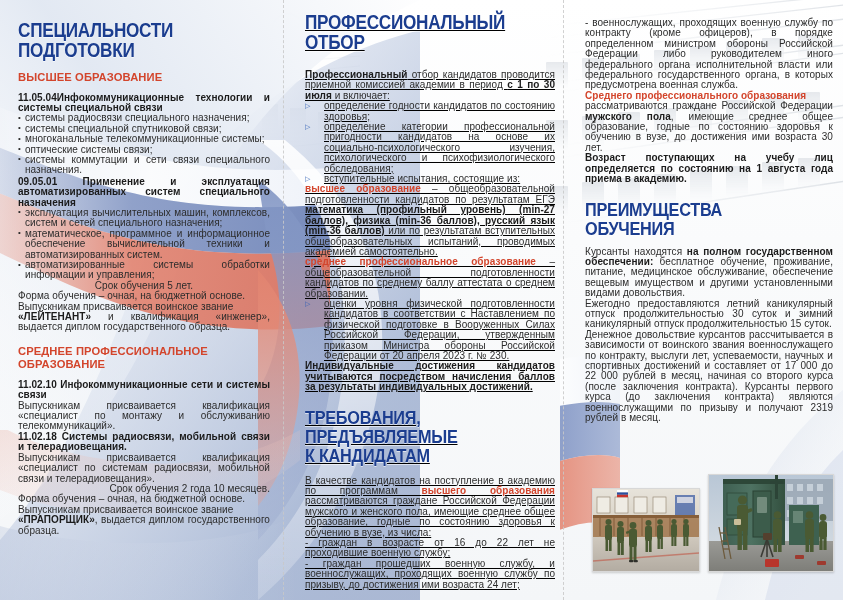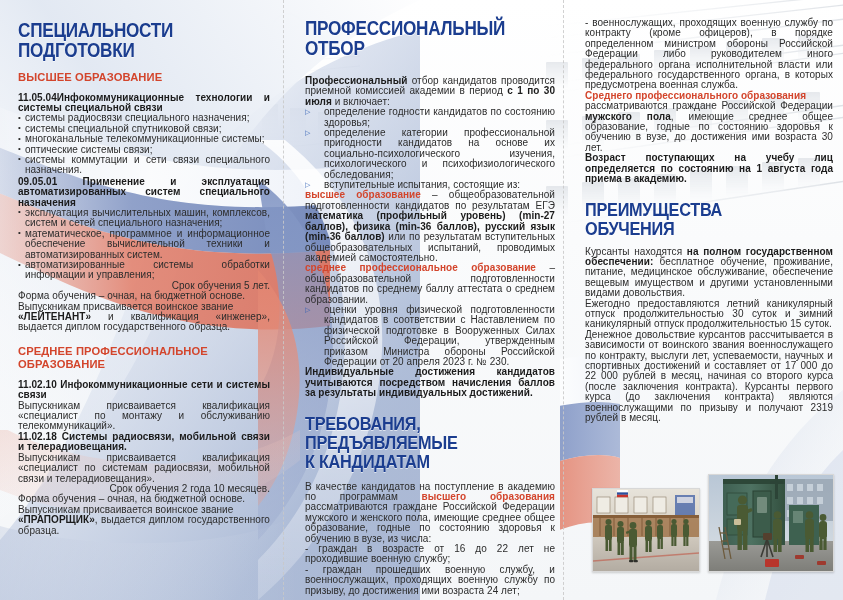--- a/index.html
+++ b/index.html
@@ -326,21 +326,21 @@
     <p class="ln bullet">оптические системы связи;</p>
     <p class="ln bullet">системы коммутации и сети связи специального назначения.</p>
 
     <p class="ln" style="margin-top:1px;">
       <span class="b">09.05.01</span><span class="b"> </span><span class="b">Применение и эксплуатация автоматизированных систем специального назначения</span>
     </p>
     <p class="ln bullet">эксплуатация вычислительных машин, комплексов, систем и сетей специального назначения;</p>
     <p class="ln bullet">математическое, программное и информационное обеспечение вычислительной техники и автоматизированных систем.</p>
     <p class="ln bullet">автоматизированные системы обработки информации и управления;</p>
 
-    <p class="ln" style="text-align:right;">Срок обучения 5 лет.</p>
+    <p class="ln" style="text-align:center;">Срок обучения 5 лет.</p>
     <p class="ln" style="text-align:left;">Форма обучения – очная, на бюджетной основе.</p>
     <p class="ln" style="text-align:left;">
       <span>Выпускникам присваивается воинское звание</span>
     </p>
     <p class="ln">
       <span class="b">«ЛЕЙТЕНАНТ»</span><span> и квалификация «инженер», выдается диплом государственного образца.</span>
     </p>
 
     <div class="sp-l"></div>
 
@@ -360,21 +360,21 @@
     <p class="ln">Выпускникам присваивается квалификация «специалист по системам радиосвязи, мобильной связи и телерадиовещания».</p>
 
     <p class="ln" style="text-align:right;">Срок обучения 2 года 10 месяцев.</p>
     <p class="ln" style="text-align:left;">Форма обучения – очная, на бюджетной основе.</p>
     <p class="ln" style="text-align:left;">Выпускникам присваивается воинское звание</p>
     <p class="ln">
       <span class="b">«ПРАПОРЩИК»</span><span>, выдается диплом государственного образца.</span>
     </p>
   </div>
 
-  <div class="col col-2" style="top:18px;bottom:auto;">
+  <div class="col col-2" style="top:12px;bottom:auto;text-decoration:underline;">
 
     <div class="h-main">
       <div>ПРОФЕССИОНАЛЬНЫЙ</div>
       <div>ОТБОР</div>
     </div>
 
     <div class="sp-l"></div>
 
     <p class="ln">
       <span class="b">Профессиональный</span><span> отбор кандидатов проводится приемной комиссией академии в период </span><span class="b">с 1 по 30 июля</span><span> и включает:</span>

